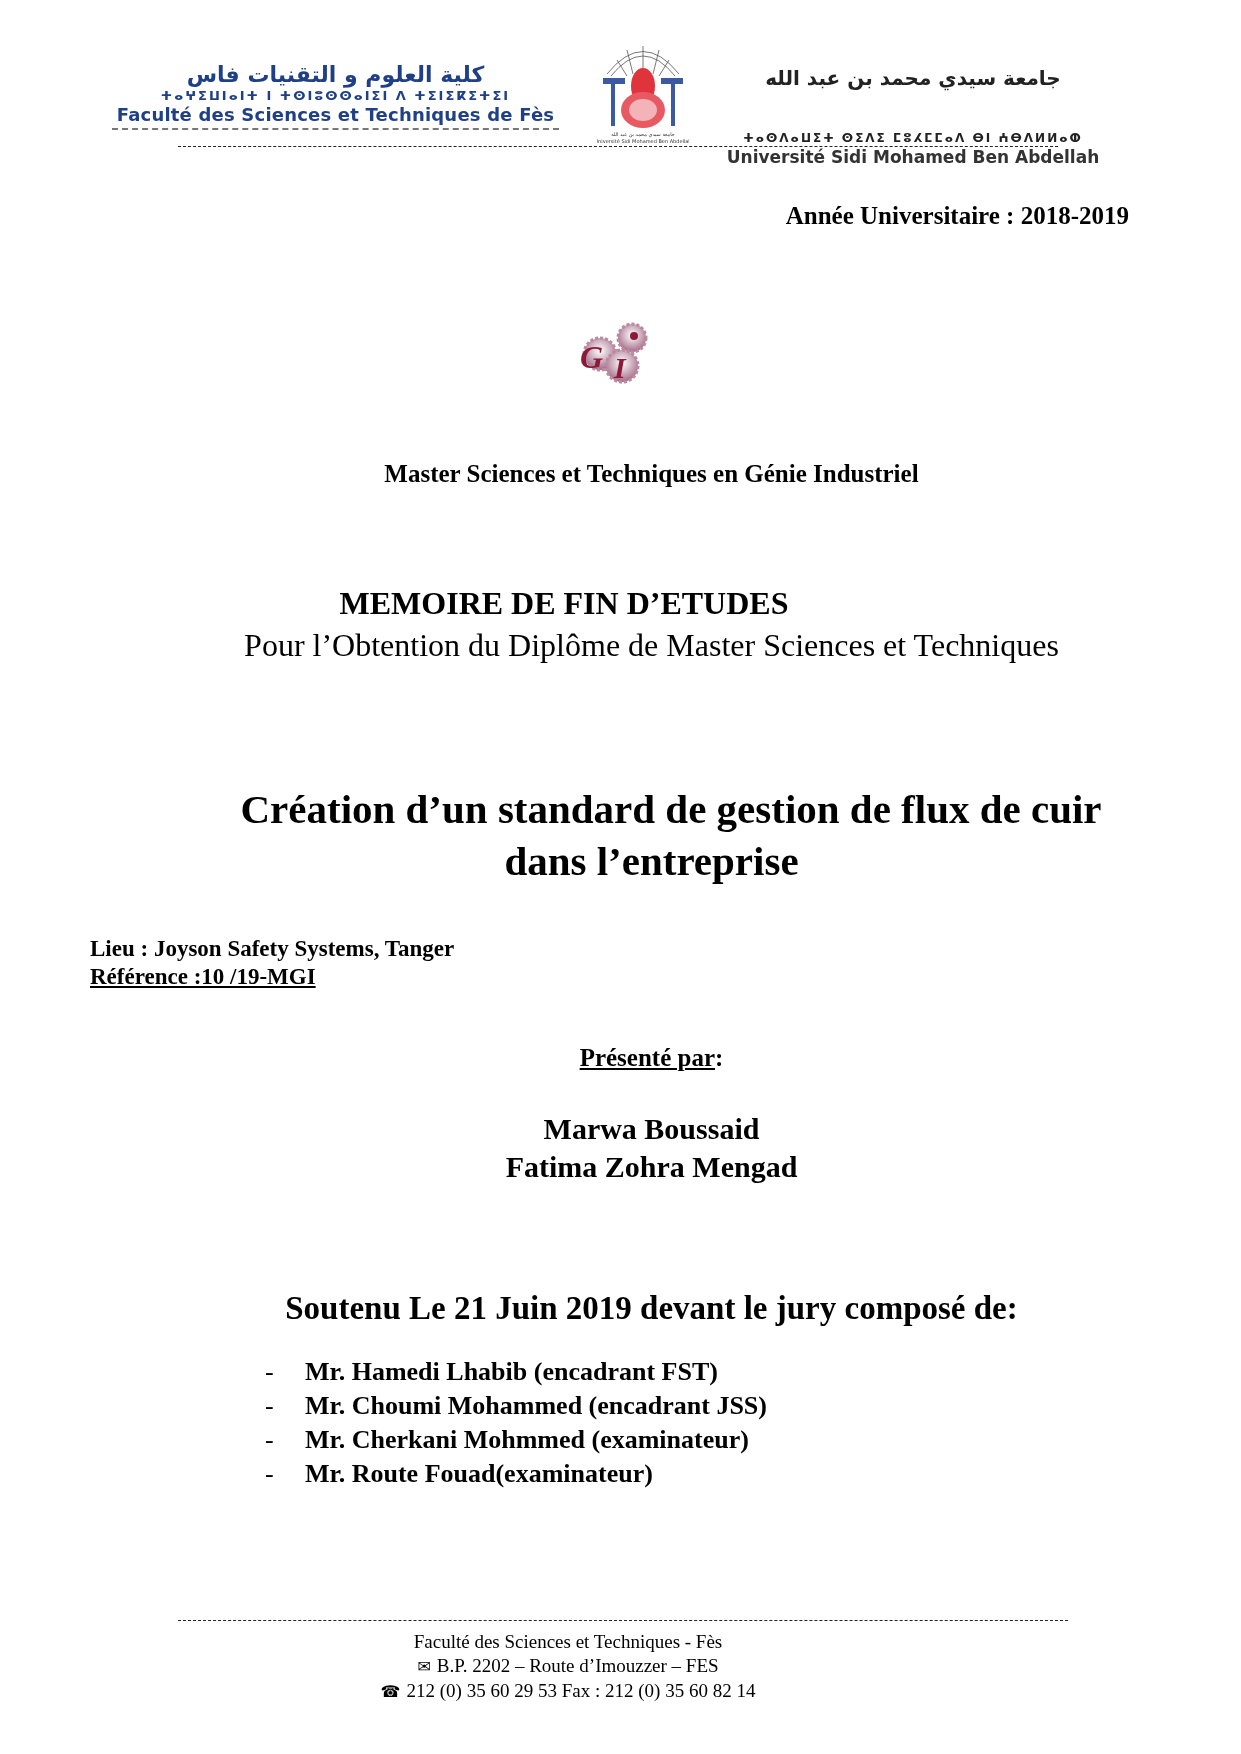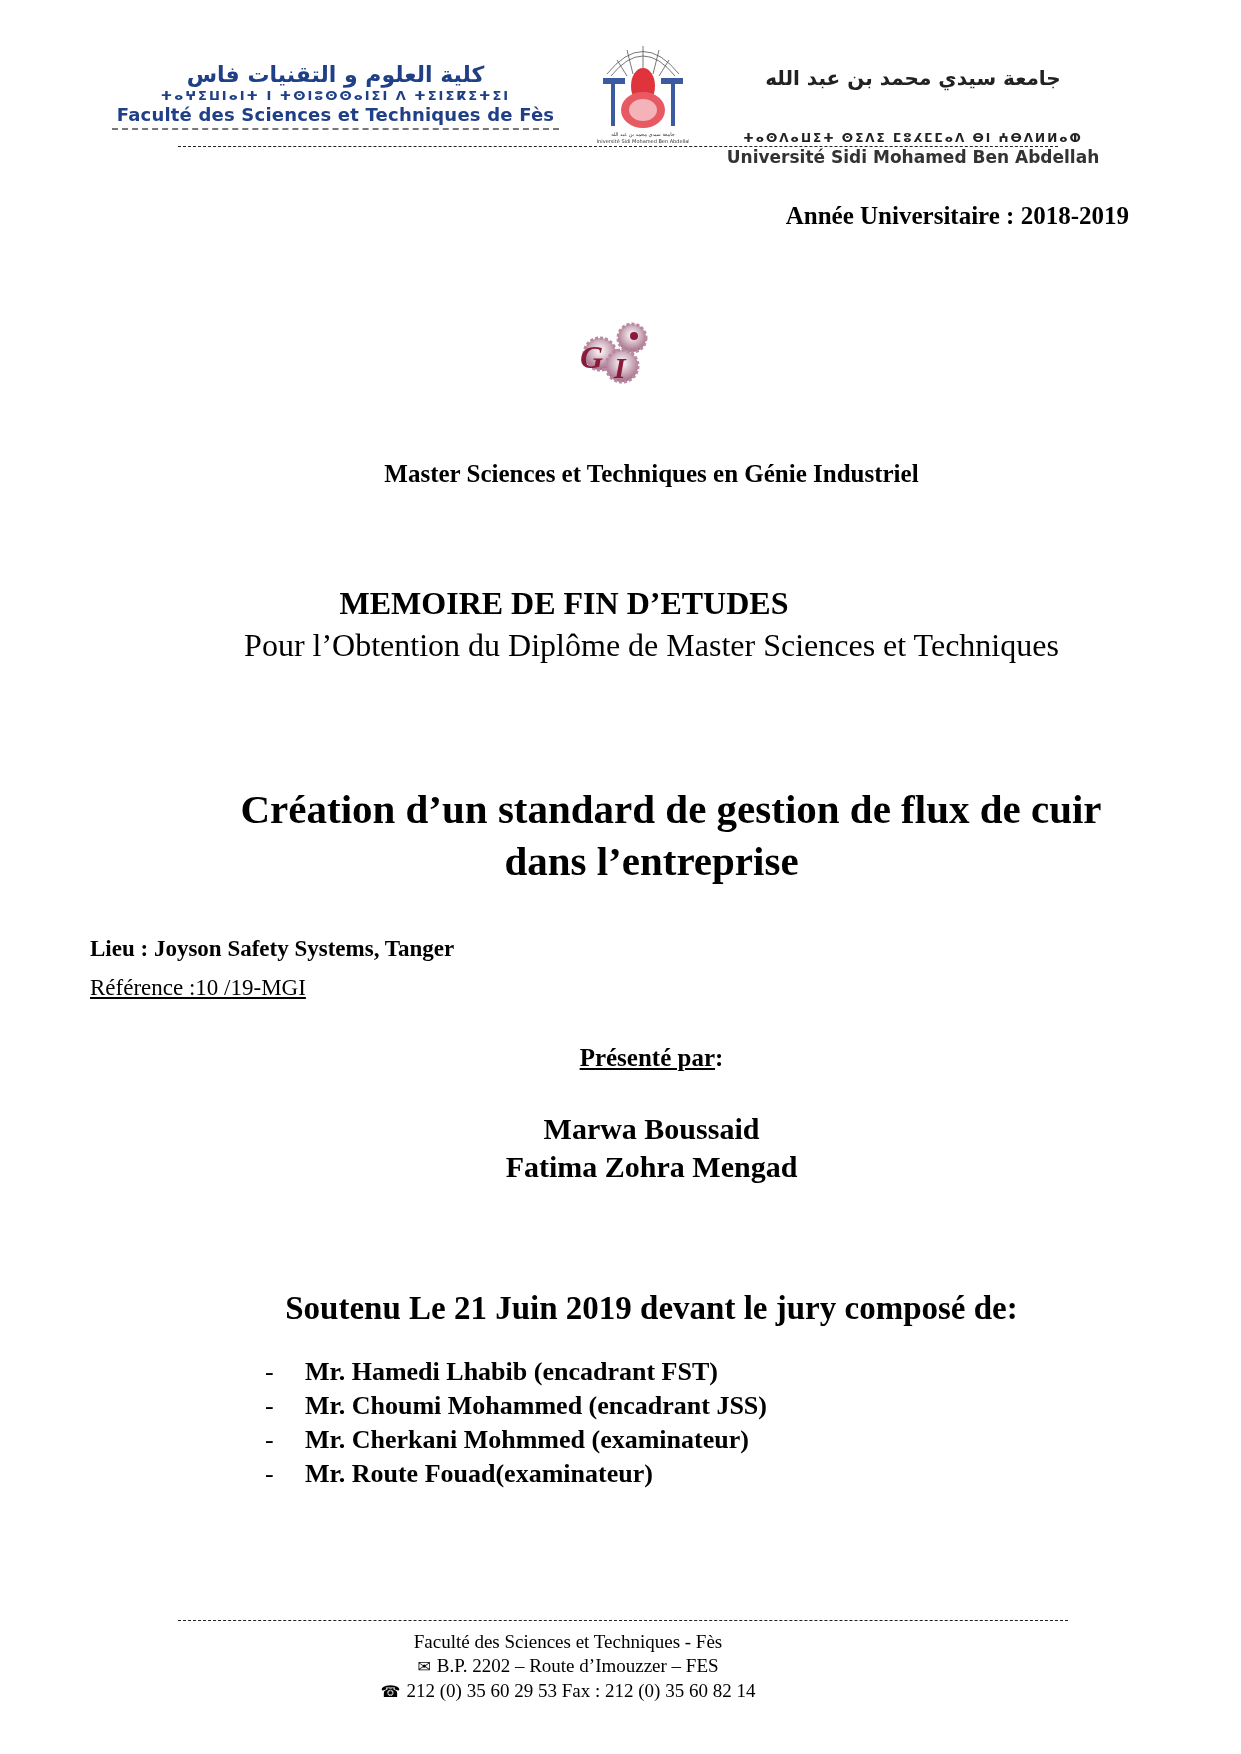--- a/index.html
+++ b/index.html
@@ -28,21 +28,21 @@
   .gi-logo { left: 570px; top: 318px; width: 90px; height: 80px; }
 
   .master { left: 0; width: 1241px; top: 460px; font-size: 25px; font-weight: bold; }
   .memoire { left: 0; width: 1066px; top: 585px; font-size: 32px; font-weight: bold; }
   .pour { left: 0; width: 1241px; top: 627px; font-size: 32px; }
 
   .title1 { left: 0; width: 1280px; top: 785px; font-size: 41px; font-weight: bold; }
   .title2 { left: 0; width: 1241px; top: 837px; font-size: 41px; font-weight: bold; }
 
   .lieu { left: 90px; top: 936px; font-size: 23px; font-weight: bold; }
-  .ref { left: 90px; top: 964px; font-size: 23px; font-weight: normal; text-decoration: underline; margin-top: 11px; }
+  .ref { left: 90px; top: 964px; font-size: 23px; font-weight: bold; text-decoration: underline; }
 
   .presente { left: 0; width: 1241px; top: 1044px; font-size: 25px; font-weight: bold; }
   .presente span.u { text-decoration: underline; }
   .author1 { left: 0; width: 1241px; top: 1112px; font-size: 30px; font-weight: bold; }
   .author2 { left: 0; width: 1241px; top: 1150px; font-size: 30px; font-weight: bold; }
 
   .soutenu { left: 0; width: 1241px; top: 1290px; font-size: 33px; font-weight: bold; }
 
   .jury { left: 265px; top: 1355px; }
   .jury-item { font-size: 26px; font-weight: bold; line-height: 34px; height: 34px; display: flex; }

